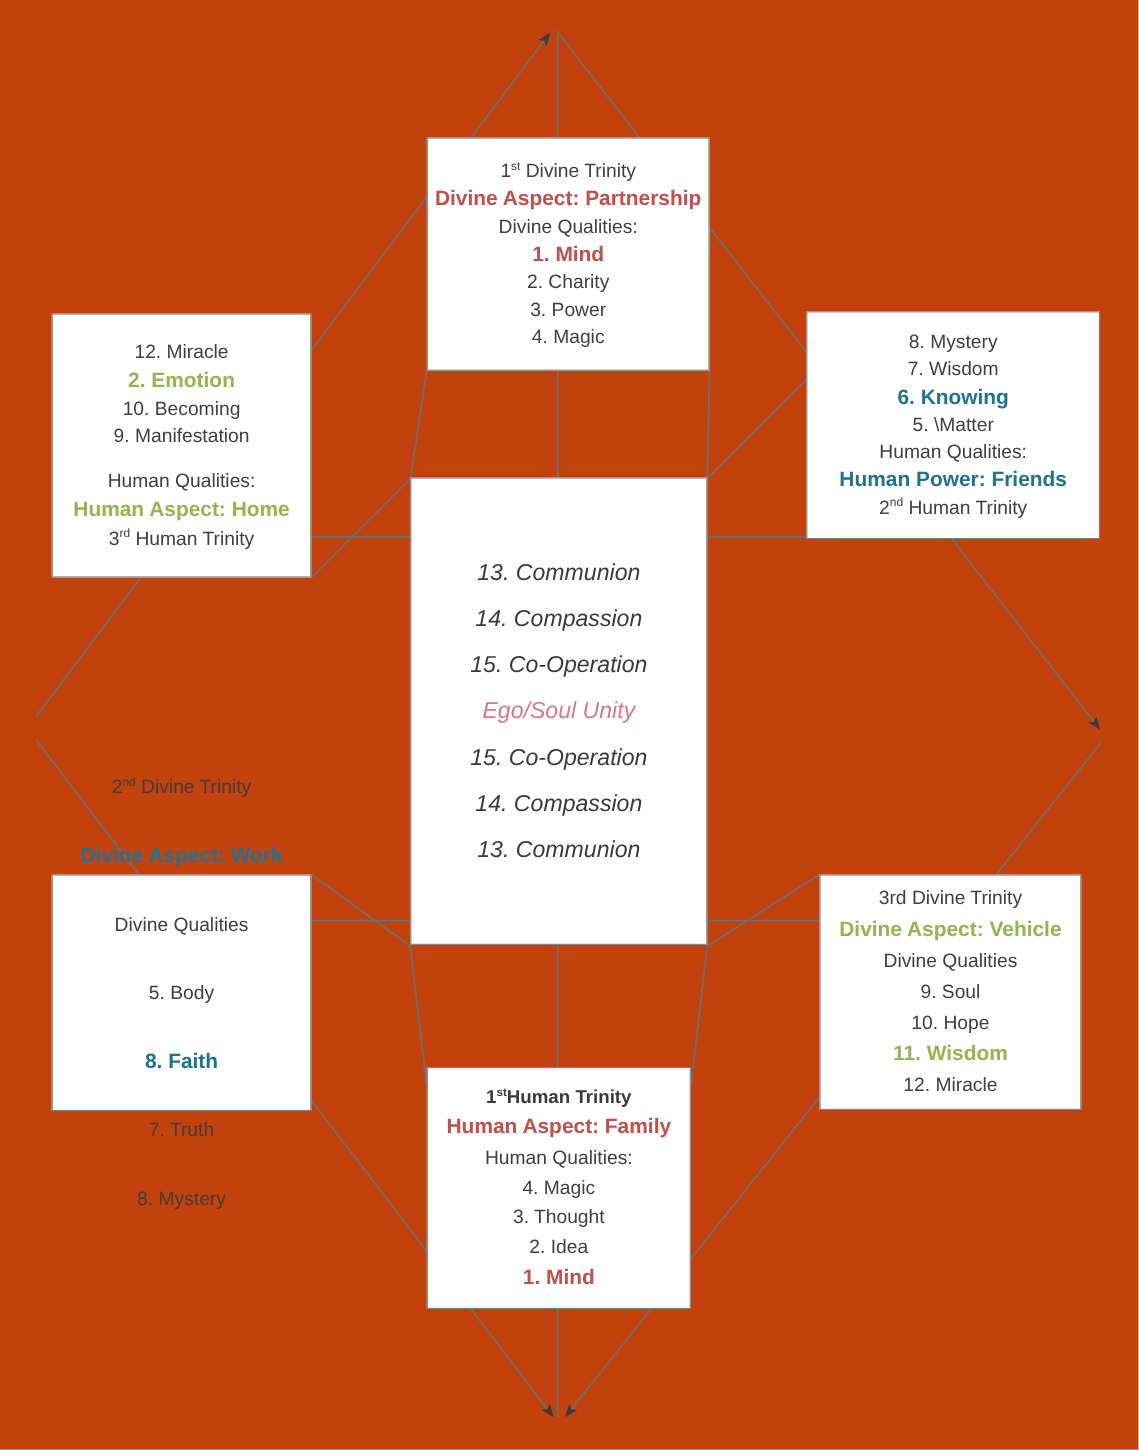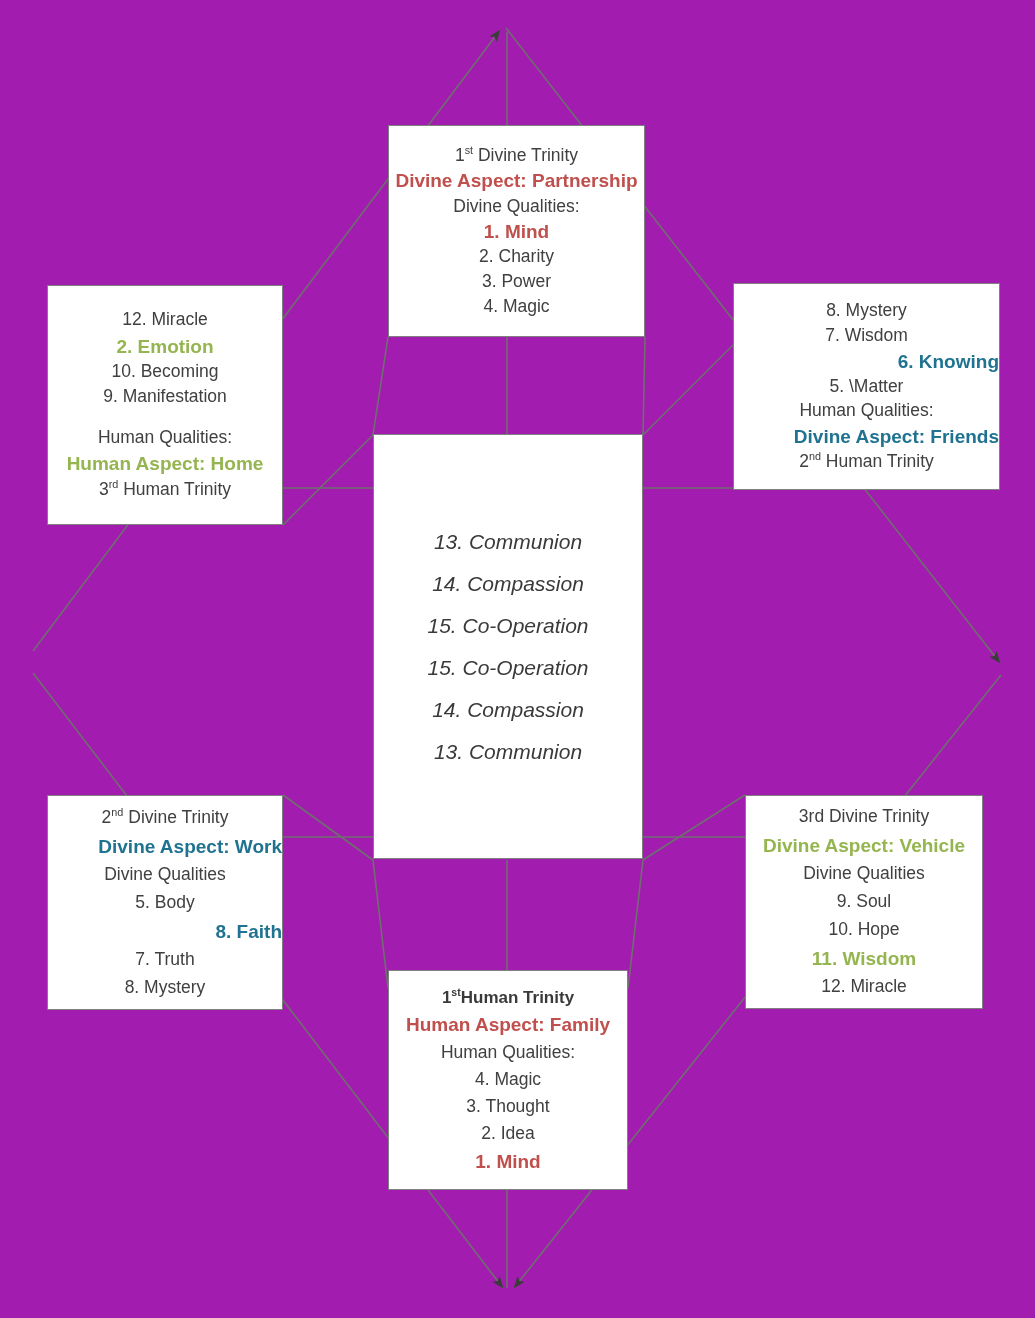--- a/index.html
+++ b/index.html
@@ -7,21 +7,21 @@
   body{
     font-family:"Liberation Sans","DejaVu Sans",sans-serif;
     color:#404040;
     -webkit-font-smoothing:antialiased;
   }
   #stage{
     position:relative;
     width:1035px;
     height:1318px;
     overflow:hidden;
-    background:#a21caf;
+    background:#c2410c;
   }
   #lines{
     position:absolute;
     left:0; top:0;
     width:1035px; height:1318px;
     pointer-events:none;
   }
   .box{
     position:absolute;
     border:1.6px solid #808080;
@@ -39,21 +39,21 @@
     text-align:center;
     white-space:nowrap;
     line-height:1.0;
   }
   
   .reg{ font-size:17.5px; color:#404040; }
   
   .acc{ font-size:19px; font-weight:bold; }
   .acc-red{ color:#C0504D; }
   .acc-green{ color:#94B550; }
-  .acc-teal{ color:#1F7391;text-align:right; }
+  .acc-teal{ color:#1F7391; }
   .bold-dark{ font-size:17px; font-weight:bold; color:#3a3a3a; }
   .spacer{ height:16px; }
   sup{ font-size:0.62em; vertical-align:super; line-height:0; }
 
   
   #center-box .ln{
     font-style:italic;
     font-size:21px;
     color:#3a3a3a;
   }
@@ -134,34 +134,35 @@
     <span class="ln acc acc-green">Human Aspect:  Home</span>
     <span class="ln reg">3<sup>rd</sup> Human Trinity</span>
   </div>
 
   <div class="box" id="right-box" style="left:733px; top:283px; width:267px; height:207px;">
     <span class="ln reg">8.  Mystery</span>
     <span class="ln reg">7.  Wisdom</span>
     <span class="ln acc acc-teal">6.  Knowing</span>
     <span class="ln reg">5. \Matter</span>
     <span class="ln reg">Human Qualities:</span>
-    <span class="ln acc acc-teal">Divine Aspect: Friends</span>
+    <span class="ln acc acc-teal">Human Power: Friends</span>
     <span class="ln reg">2<sup>nd</sup> Human Trinity</span>
   </div>
 
   <div class="box" id="center-box" style="left:373px; top:434px; width:270px; height:425px;">
     <span class="ln">13.  Communion</span>
     <span class="ln">14.  Compassion</span>
     <span class="ln">15.  Co-Operation</span>
+    <span class="ln unity">Ego/Soul Unity</span>
     <span class="ln">15.  Co-Operation</span>
     <span class="ln">14.  Compassion</span>
     <span class="ln">13.  Communion</span>
   </div>
 
-  <div class="box" id="bl-box" style="left:47px; top:795px; width:236px; height:215px;">
+  <div class="box" id="bl-box" style="left:47px; top:795px; width:236px; height:215px;gap:34px;">
     <span class="ln reg">2<sup>nd</sup> Divine Trinity</span>
     <span class="ln acc acc-teal">Divine Aspect:  Work</span>
     <span class="ln reg">Divine Qualities</span>
     <span class="ln reg">5.  Body</span>
     <span class="ln acc acc-teal">8. Faith</span>
     <span class="ln reg">7.  Truth</span>
     <span class="ln reg">8.  Mystery</span>
   </div>
 
   <div class="box" id="br-box" style="left:745px; top:795px; width:238px; height:214px;">

